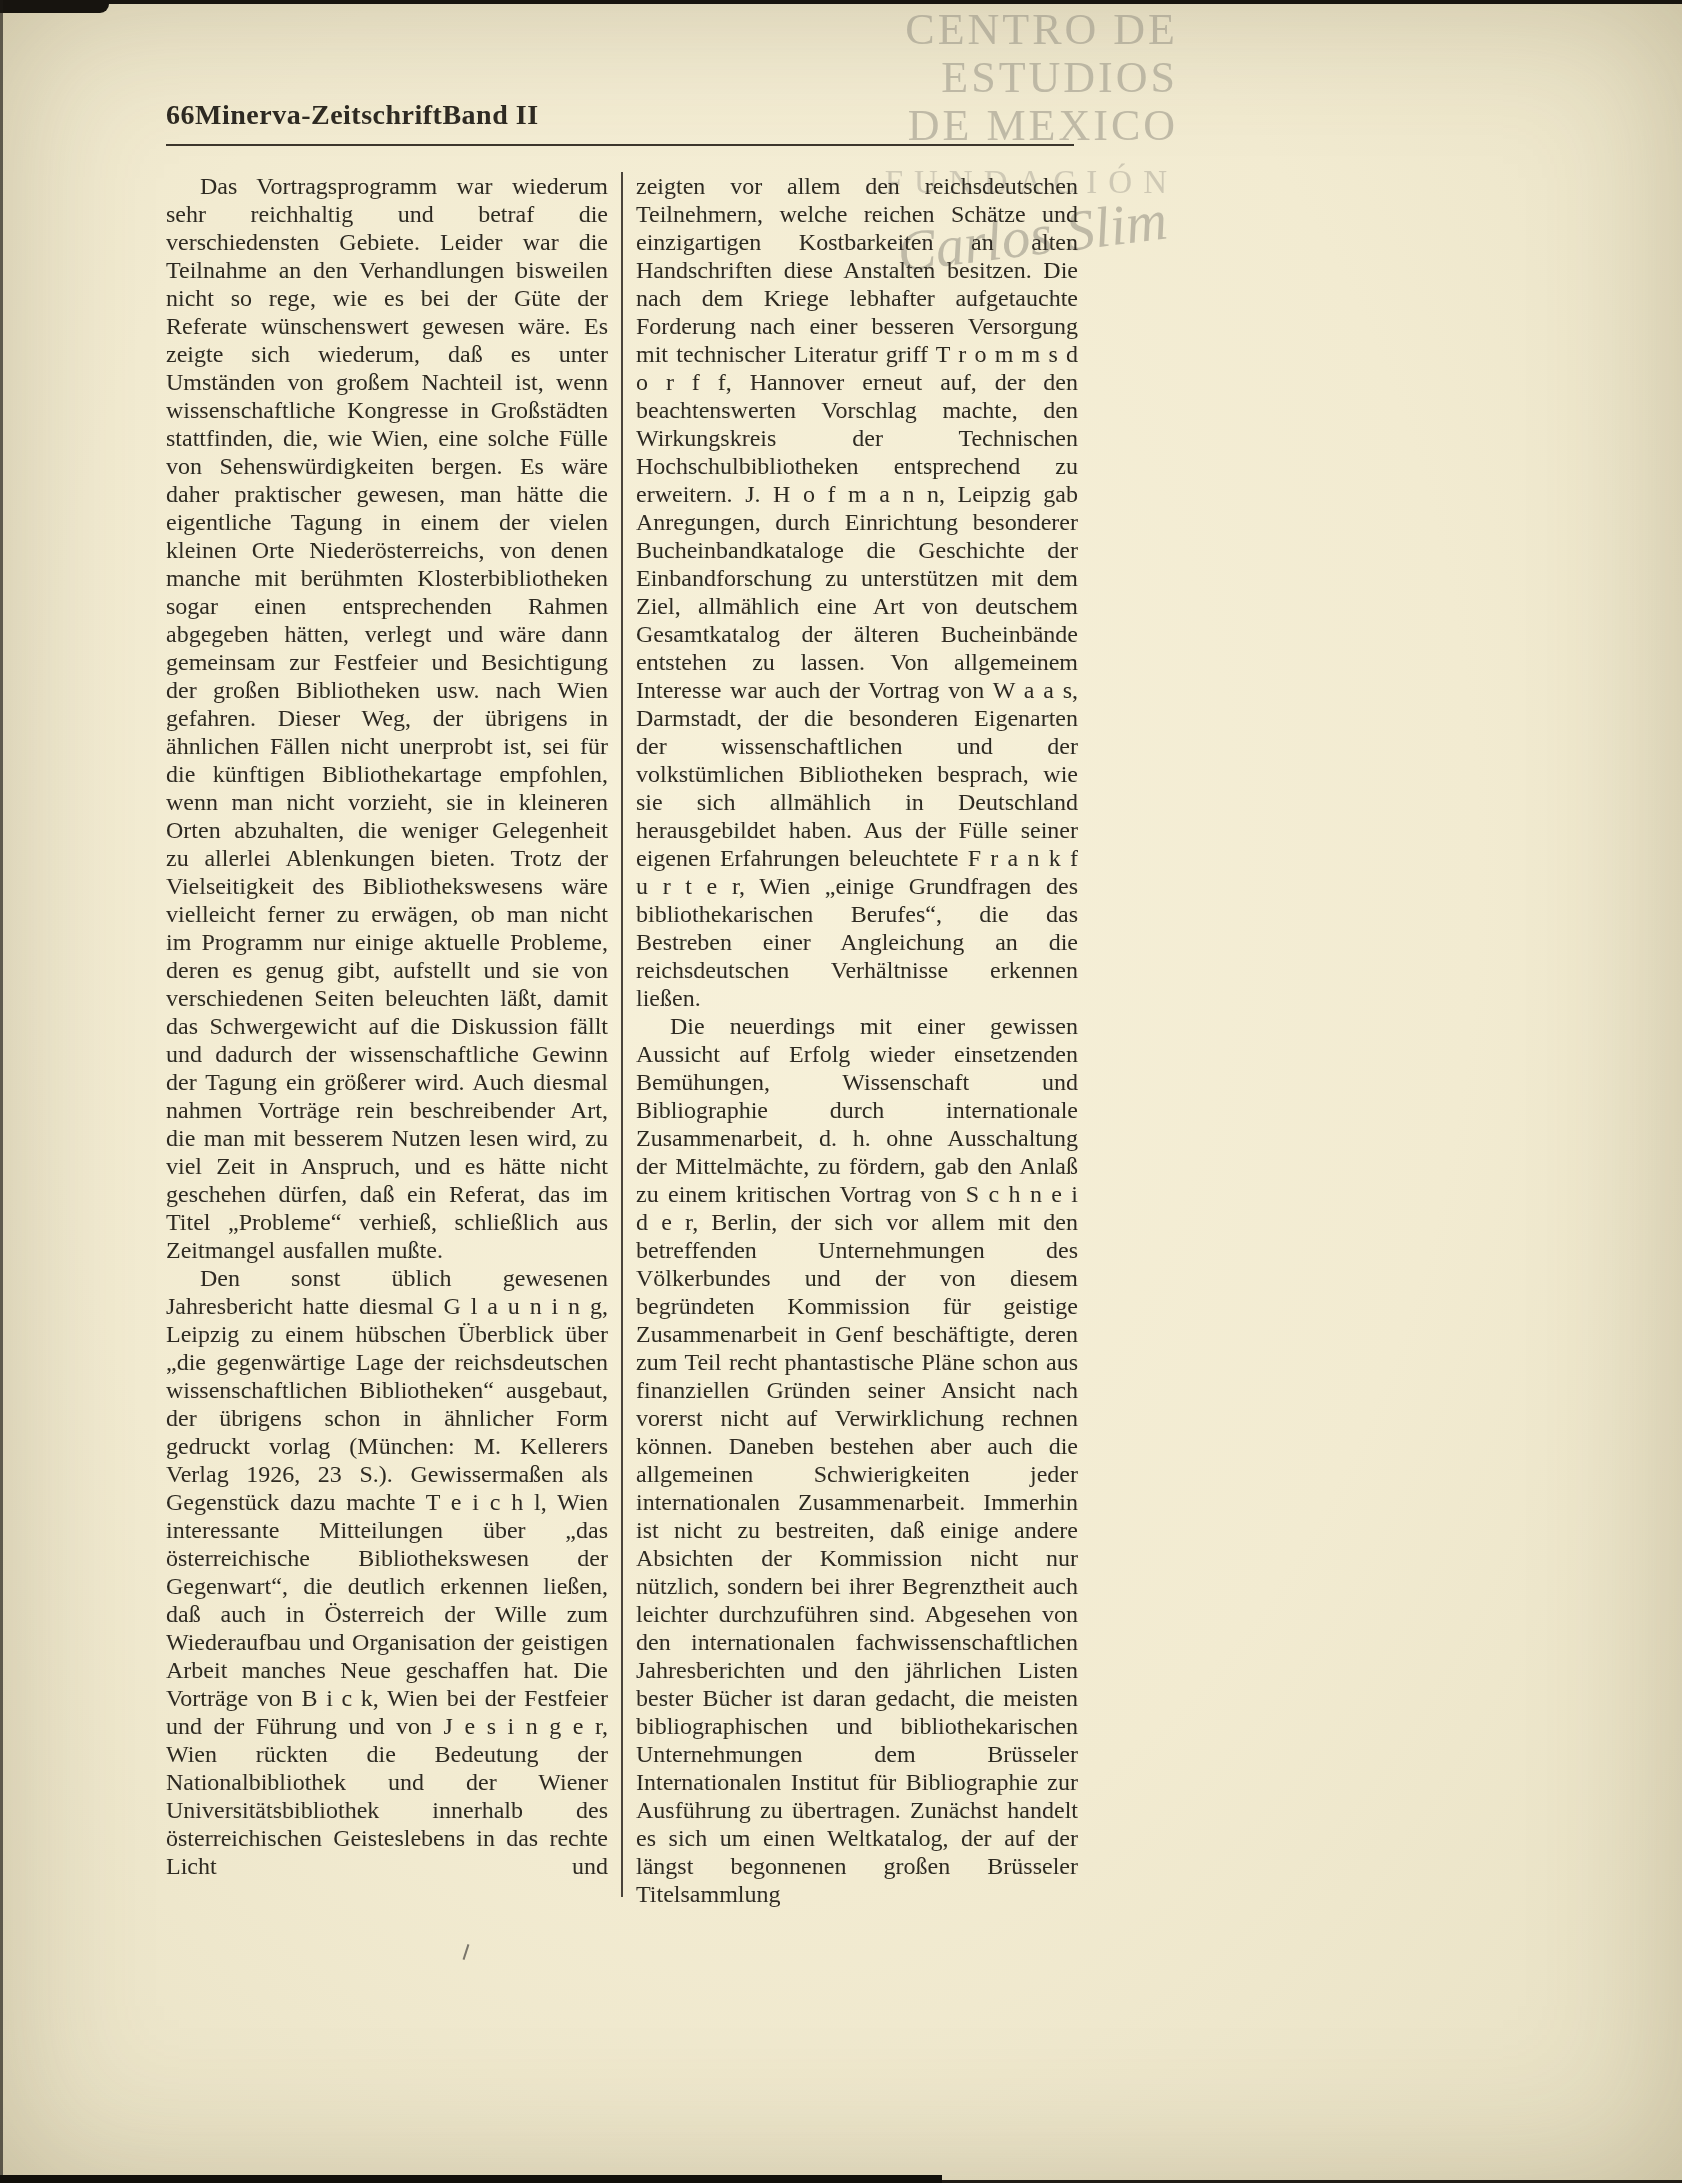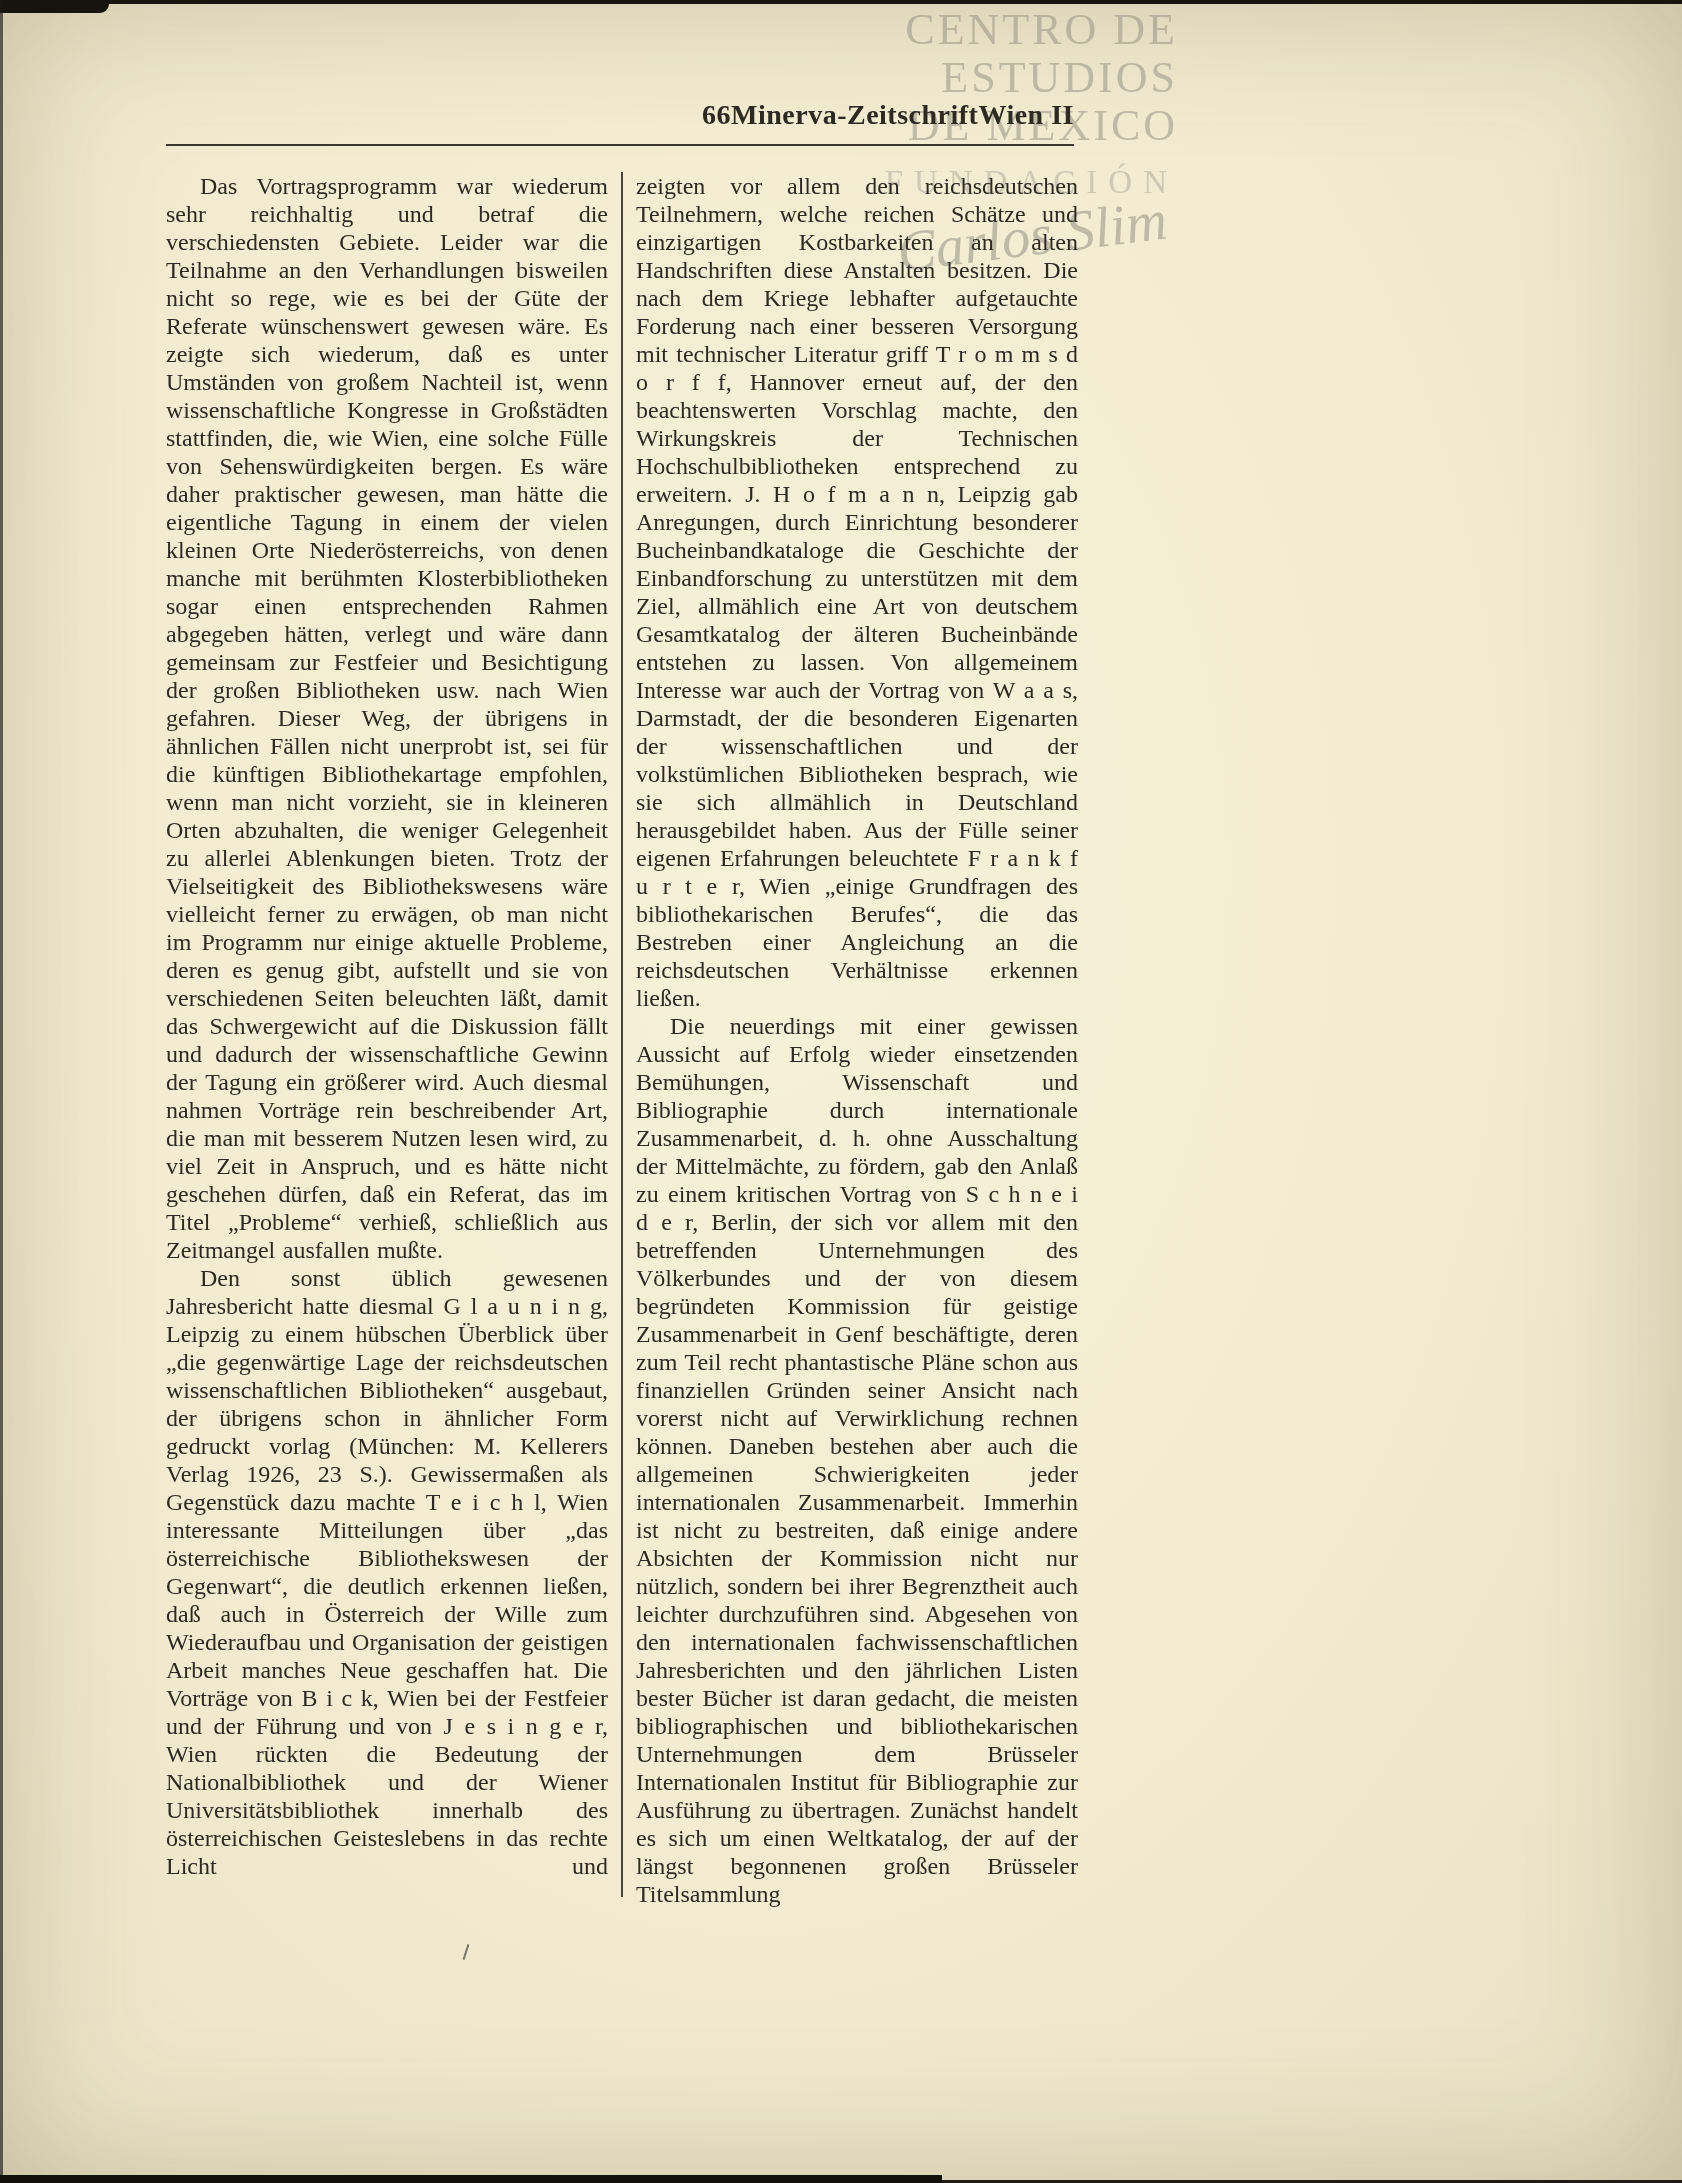--- a/index.html
+++ b/index.html
@@ -27,21 +27,21 @@
   .wm-signature {
     margin-top:-16px; font-size:57px; font-style:italic;
     color:rgba(148,144,130,0.55);
     transform:rotate(-7deg); transform-origin:right center;
     padding-right:12px;
   }
 
   
   .page-header {
     position:absolute; top:99px; left:166px; width:908px;
-    display:flex; justify-content:flex-end; align-items:baseline;
+    display:flex; justify-content:flex-start; align-items:baseline;
     font-size:28px; font-weight:bold; letter-spacing:0.5px; z-index:2;
   }
   .header-rule {
     position:absolute; top:144px; left:166px; width:908px; height:2px;
     background:#3c362c; z-index:2;
   }
 
   
   .text-block { position:absolute; top:172px; left:166px; width:913px; display:flex; z-index:2; }
   .column { width:442px; }
@@ -70,21 +70,21 @@
     <div class="wm-line">CENTRO DE</div>
     <div class="wm-line">ESTUDIOS</div>
     <div class="wm-line">DE MEXICO</div>
     <div class="wm-foundation">FUNDACIÓN</div>
     <div class="wm-signature">Carlos Slim</div>
   </div>
 
   <header class="page-header">
     <span class="page-number">66</span>
     <span class="journal-title">Minerva-Zeitschrift</span>
-    <span class="volume-label">Wien II</span>
+    <span class="volume-label">Band II</span>
   </header>
   <div class="header-rule"></div>
 
   <main class="text-block">
     <section class="column col-left">
       <p class="para indent">Das Vortragsprogramm war wiederum sehr reichhaltig und betraf die verschiedensten Gebiete. Leider war die Teilnahme an den Verhandlungen bisweilen nicht so rege, wie es bei der Güte der Referate wünschenswert gewesen wäre. Es zeigte sich wiederum, daß es unter Umständen von großem Nachteil ist, wenn wissenschaftliche Kongresse in Großstädten stattfinden, die, wie Wien, eine solche Fülle von Sehenswürdigkeiten bergen. Es wäre daher praktischer gewesen, man hätte die eigentliche Tagung in einem der vielen kleinen Orte Niederösterreichs, von denen manche mit berühmten Klosterbibliotheken sogar einen entsprechenden Rahmen abgegeben hätten, verlegt und wäre dann gemeinsam zur Festfeier und Besichtigung der großen Bibliotheken usw. nach Wien gefahren. Dieser Weg, der übrigens in ähnlichen Fällen nicht unerprobt ist, sei für die künftigen Bibliothekartage empfohlen, wenn man nicht vorzieht, sie in kleineren Orten abzuhalten, die weniger Gelegenheit zu allerlei Ablenkungen bieten. Trotz der Vielseitigkeit des Bibliothekswesens wäre vielleicht ferner zu erwägen, ob man nicht im Programm nur einige aktuelle Probleme, deren es genug gibt, aufstellt und sie von verschiedenen Seiten beleuchten läßt, damit das Schwergewicht auf die Diskussion fällt und dadurch der wissenschaftliche Gewinn der Tagung ein größerer wird. Auch diesmal nahmen Vorträge rein beschreibender Art, die man mit besserem Nutzen lesen wird, zu viel Zeit in Anspruch, und es hätte nicht geschehen dürfen, daß ein Referat, das im Titel „Probleme“ verhieß, schließlich aus Zeitmangel ausfallen mußte.</p>
       <p class="para indent runs-on">Den sonst üblich gewesenen Jahresbericht hatte diesmal G l a u n i n g, Leipzig zu einem hübschen Überblick über „die gegenwärtige Lage der reichsdeutschen wissenschaftlichen Bibliotheken“ ausgebaut, der übrigens schon in ähnlicher Form gedruckt vorlag (München: M. Kellerers Verlag 1926, 23 S.). Gewissermaßen als Gegenstück dazu machte T e i c h l, Wien interessante Mitteilungen über „das österreichische Bibliothekswesen der Gegenwart“, die deutlich erkennen ließen, daß auch in Österreich der Wille zum Wiederaufbau und Organisation der geistigen Arbeit manches Neue geschaffen hat. Die Vorträge von B i c k, Wien bei der Festfeier und der Führung und von J e s i n g e r, Wien rückten die Bedeutung der Nationalbibliothek und der Wiener Universitätsbibliothek innerhalb des österreichischen Geisteslebens in das rechte Licht und</p>
     </section>
     <div class="column-rule"></div>
     <section class="column col-right">

